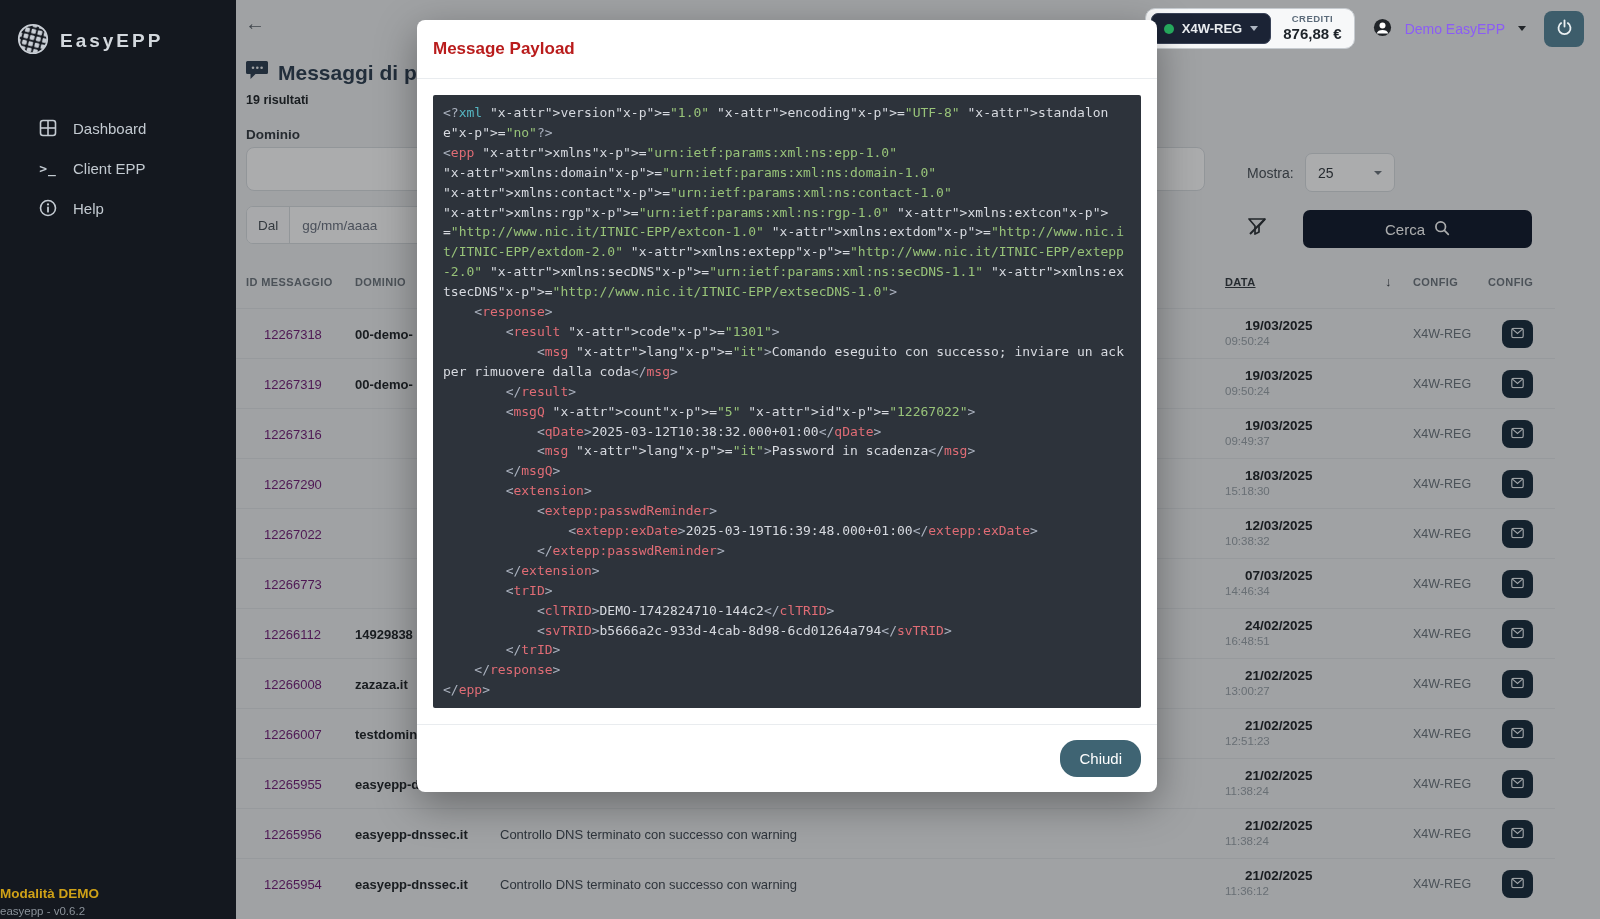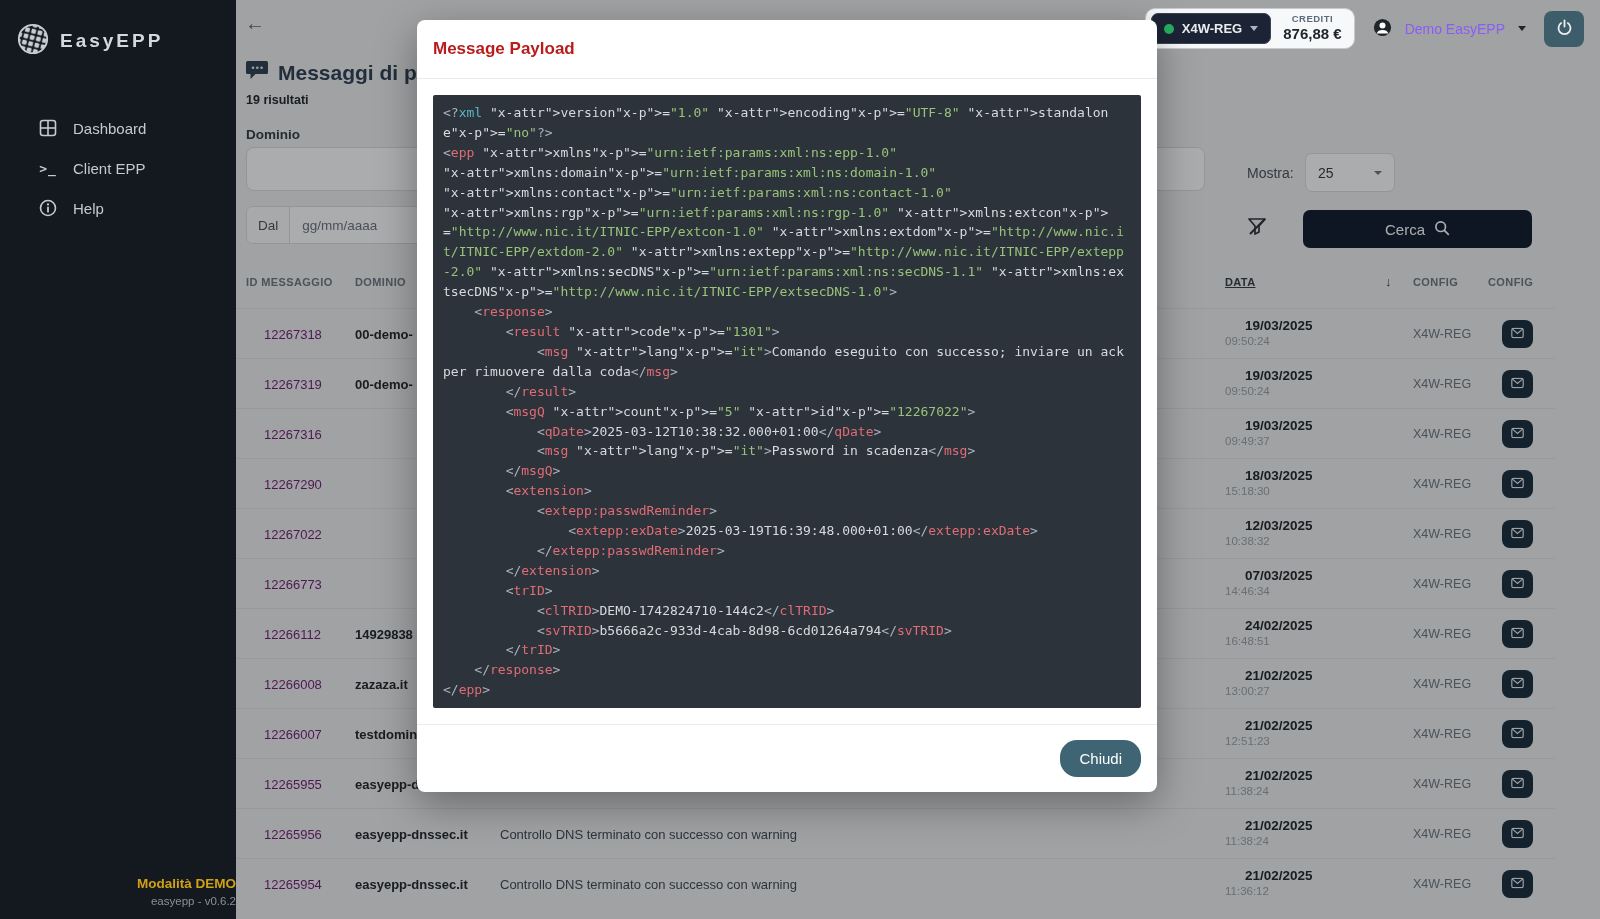--- a/index.html
+++ b/index.html
@@ -7,21 +7,21 @@
   .app { position:relative; width:1600px; height:919px; }
 
   
   .sidebar { position:absolute; left:0; top:0; width:236px; height:919px; background:#14181f; z-index:70; }
   .brand { display:flex; align-items:center; gap:10px; padding:22px 0 0 16px; cursor:pointer; }
   .brand-name { color:#d3d8dd; font-size:19px; font-weight:bold; letter-spacing:3px; }
   .nav { margin-top:48px; }
   .nav-item { display:flex; align-items:center; gap:15px; height:40px; padding-left:38px; color:#c3cad1; font-size:15px; cursor:pointer; }
   .nav-item .nicon { width:20px; display:flex; justify-content:center; color:#c3cad1; }
   .term-glyph { font-family:"DejaVu Sans Mono",monospace; font-size:13px; font-weight:bold; letter-spacing:1px; }
-  .side-footer { position:absolute; bottom:12px; left:0; width:100%; text-align:right; }
+  .side-footer { position:absolute; bottom:2px; left:0; width:100%; text-align:left; }
   .demo-mode { color:#cfa117; font-size:13.5px; font-weight:bold; }
   .app-version { color:#8a9199; font-size:11.5px; margin-top:4px; }
 
   
   .main { position:absolute; left:225px; top:0; width:1375px; height:919px; }
   .back { position:absolute; left:20px; top:12px; font-size:20px; color:#5d646c; cursor:pointer; }
 
   .account { position:absolute; right:16px; top:8px; display:flex; align-items:center; gap:18px; z-index:50; }
   .reg-pill { display:flex; align-items:center; background:#f7f8f9; border:1px solid #c6cbd0; border-radius:10px; padding:4px 12px 4px 5px; gap:12px; }
   .reg-btn { display:flex; align-items:center; gap:8px; background:#1b2335; color:#e8ebef; border:1px solid #3a4358; border-radius:7px; height:31px; padding:0 12px; font-size:13px; font-weight:bold; cursor:pointer; font-family:inherit; }

